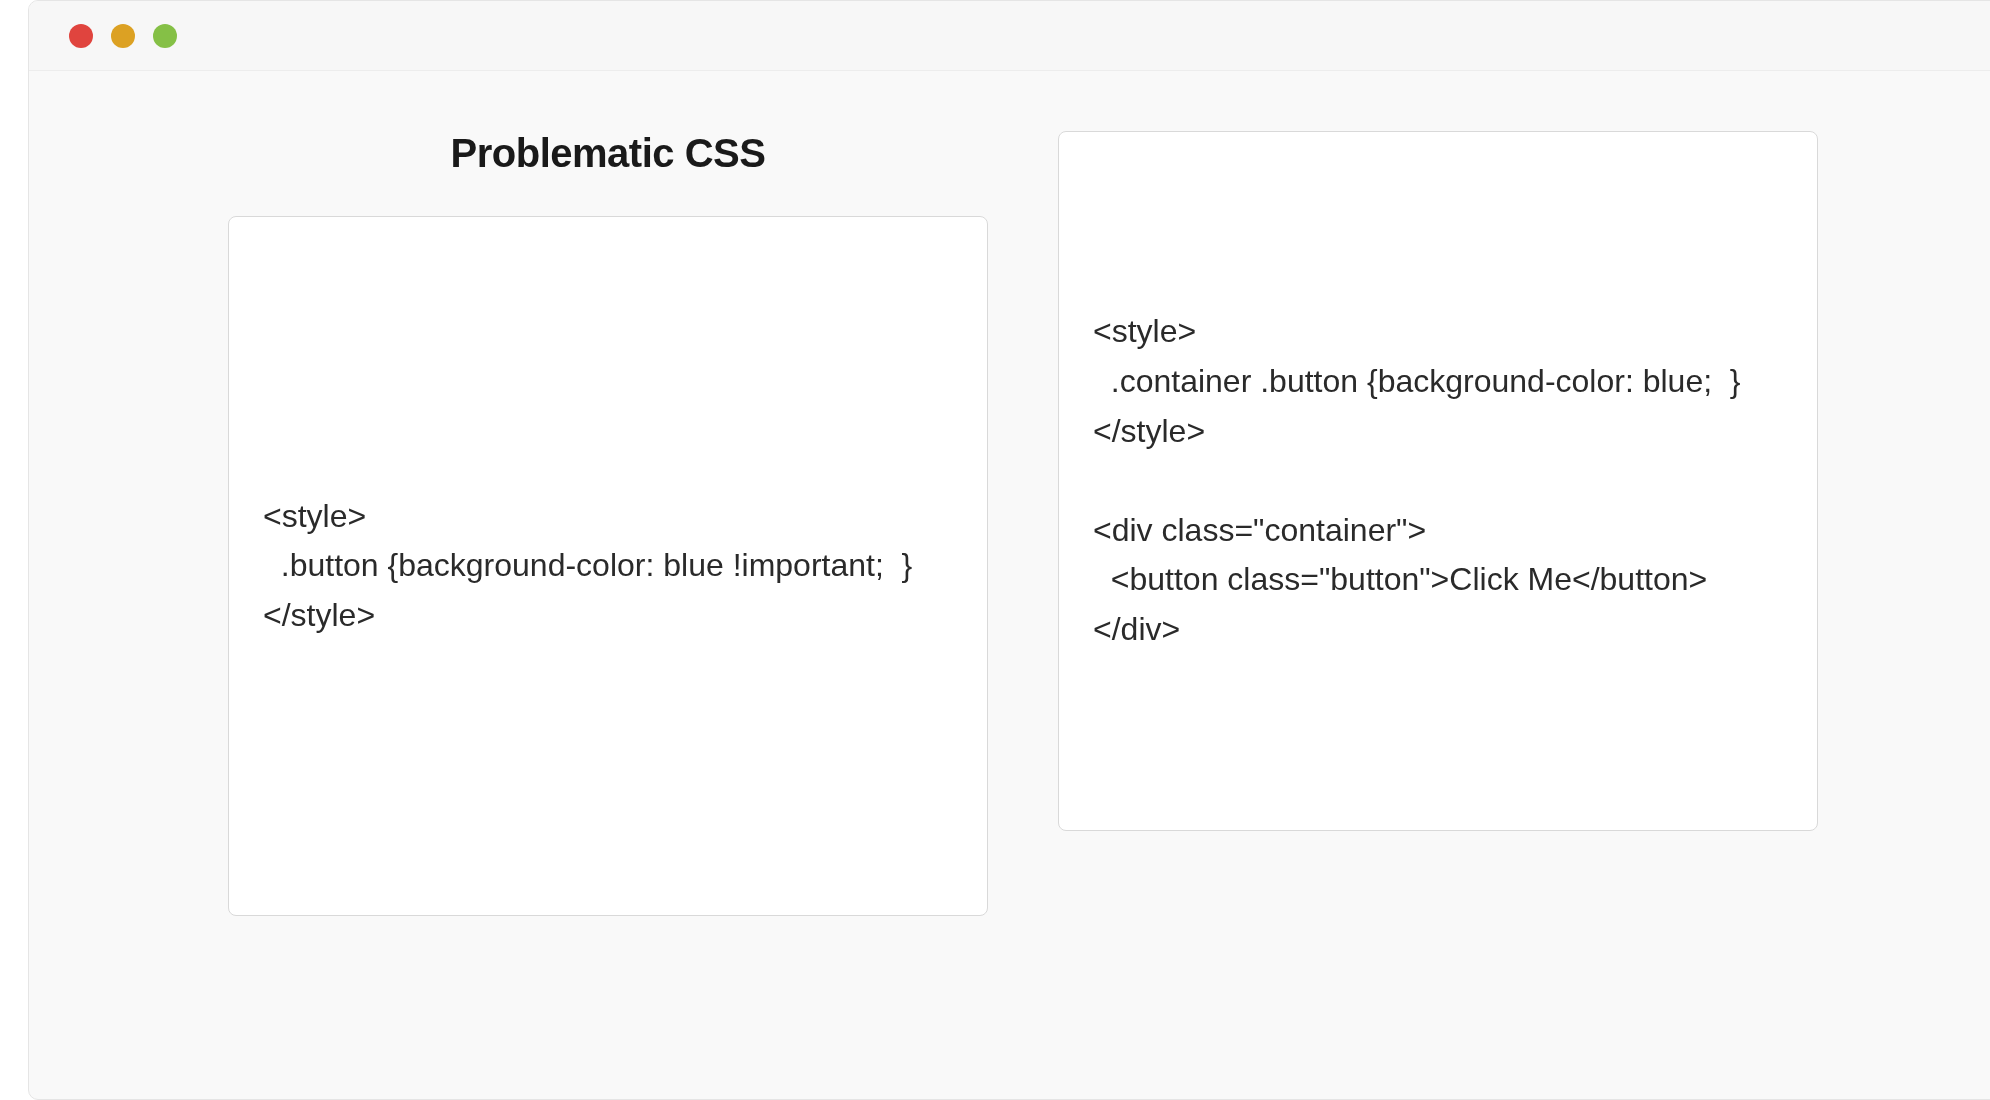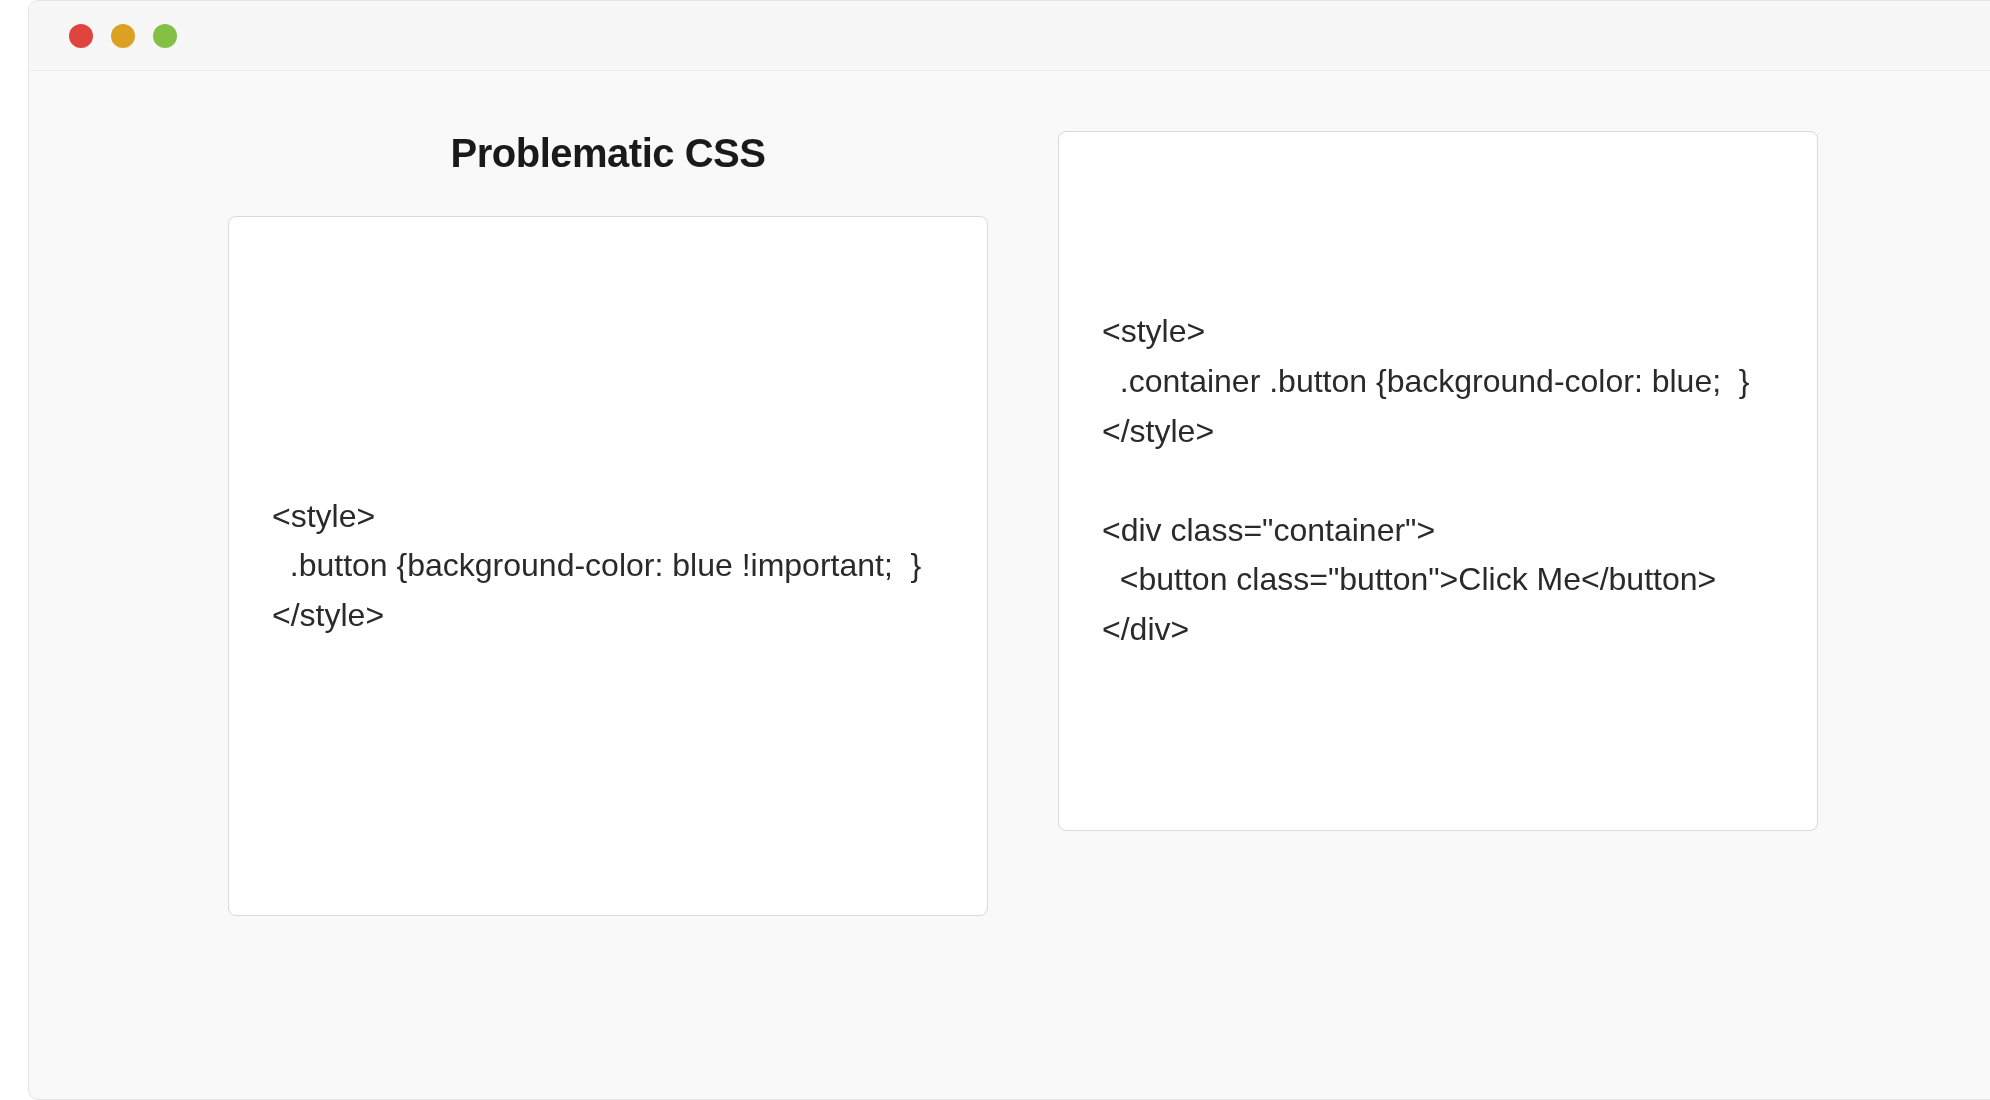--- a/index.html
+++ b/index.html
@@ -58,21 +58,21 @@
       color: #1a1a1a;
       margin-bottom: 40px;
       letter-spacing: -0.5px;
     }
     .code-box {
       width: 100%;
       min-height: 700px;
       background: #fff;
       border: 1px solid #d9d9d9;
       border-radius: 8px;
-      padding: 38px 43px;
+      padding: 38px 34px;
       display: flex;
       align-items: center;
     }
     .code-text {
       font-family: -apple-system, BlinkMacSystemFont, "Segoe UI", Helvetica, Arial, sans-serif;
       font-size: 32px;
       line-height: 1.55;
       color: #2a2a2a;
       white-space: pre-wrap;
       word-wrap: break-word;

